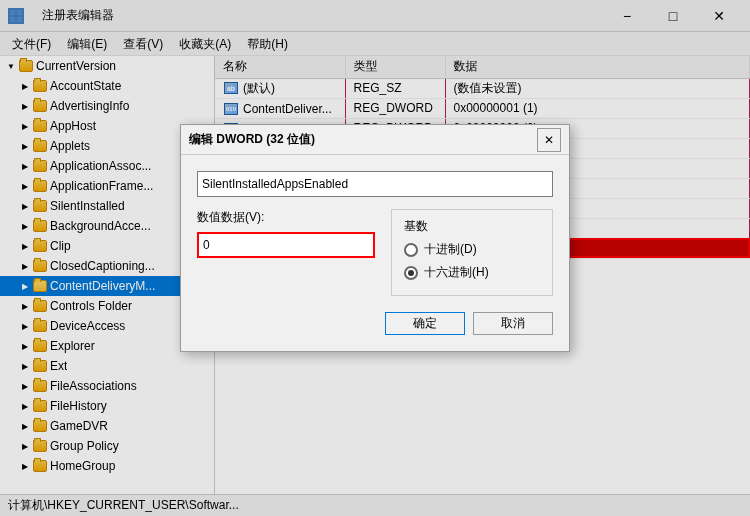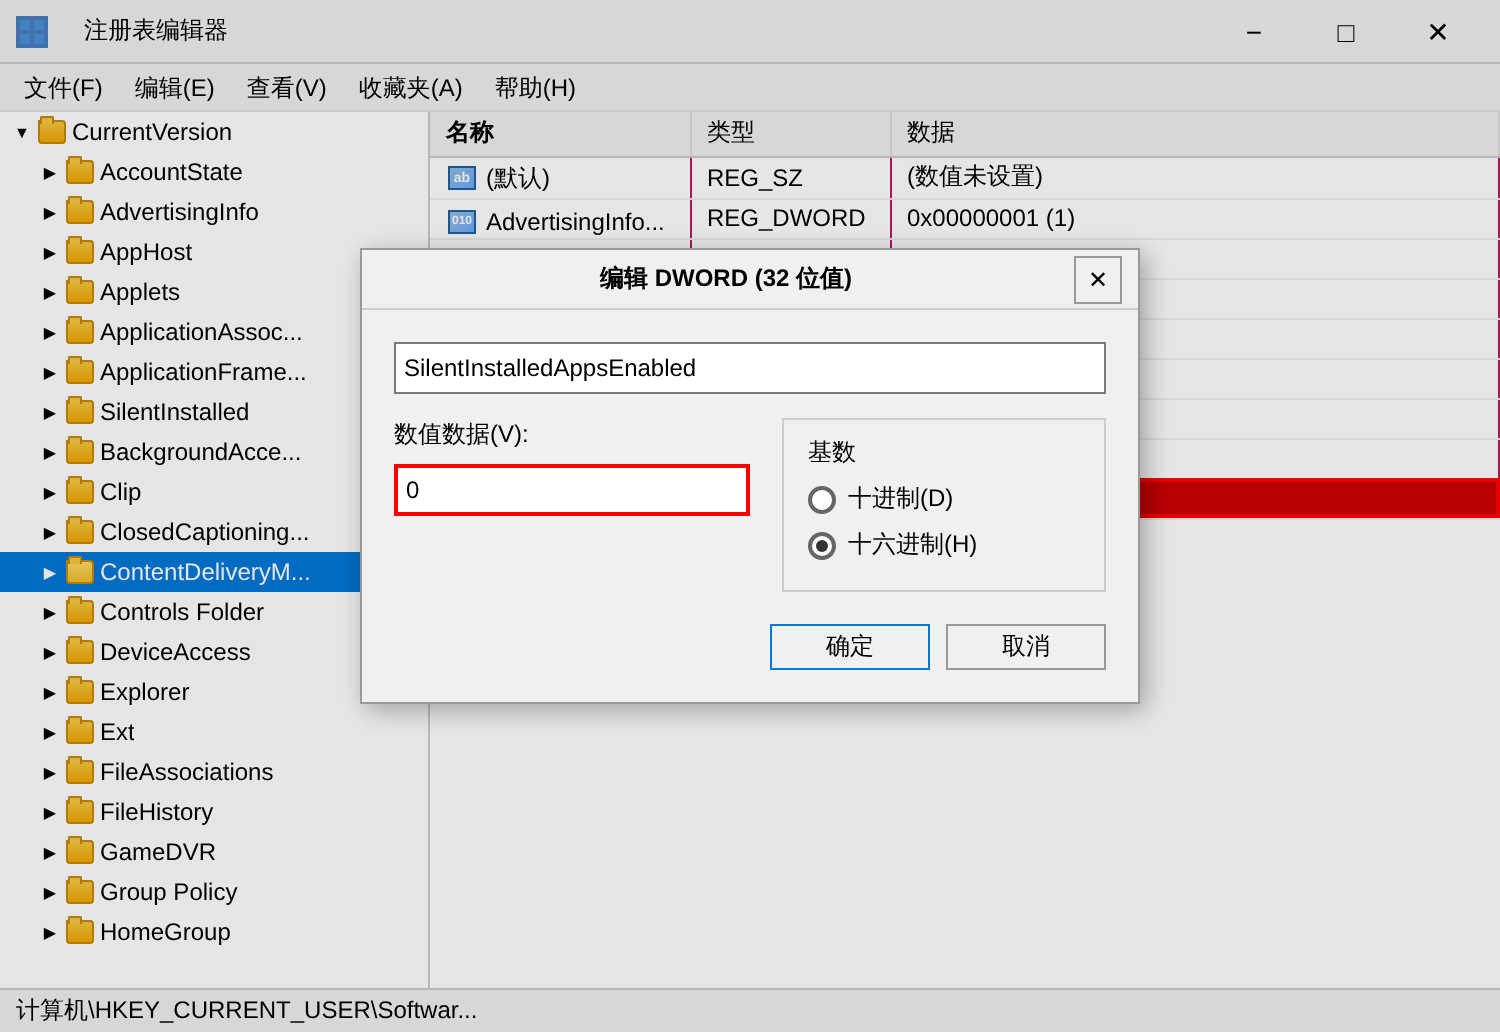--- a/index.html
+++ b/index.html
@@ -173,21 +173,21 @@
       width: 390px;
     }
     .dialog-title-bar {
       background: #f0f0f0;
       height: 30px;
       display: flex;
       align-items: center;
       padding: 0 8px;
       border-bottom: 1px solid #ccc;
     }
-    .dialog-title-text { flex: 1; font-size: 12px; font-weight: bold; text-align: center; }
+    .dialog-title-text { flex: 1; font-size: 12px; font-weight: bold; }
     .dialog-close-btn {
       width: 24px; height: 24px;
       border: 1px solid #999;
       background: #f0f0f0;
       cursor: pointer;
       display: flex; align-items: center; justify-content: center;
       font-size: 12px;
     }
     .dialog-body {
       padding: 16px;
@@ -449,21 +449,21 @@
           <div class="folder-img"></div>
         </span>
       <span class="tree-label">HomeGroup</span>
     </div>
   </div>
 
   <div class="registry-panel">
     <table class="reg-table">
       <thead>
         <tr>
-          <th style="width:130px;font-weight:bold;">名称</th>
+          <th style="width:130px;">名称</th>
           <th style="width:100px;">类型</th>
           <th>数据</th>
         </tr>
       </thead>
       <tbody>
 
         <tr class="reg-row">
           <td>
             <span style="display:inline-flex;align-items:center;">
               <span class="reg-icon">
@@ -474,21 +474,21 @@
           </td>
           <td>REG_SZ</td>
           <td>(数值未设置)</td>
         </tr>
         <tr class="reg-row">
           <td>
             <span style="display:inline-flex;align-items:center;">
               <span class="reg-icon">
                 <div class="reg-icon-img" style="font-size:6px;background:linear-gradient(135deg,#9bd,#6af);">010</div>
               </span>
-              <span>AdvertisingInfo...</span>
+              <span>ContentDeliver...</span>
             </span>
           </td>
           <td>REG_DWORD</td>
           <td>0x00000001 (1)</td>
         </tr>
         <tr class="reg-row">
           <td>
             <span style="display:inline-flex;align-items:center;">
               <span class="reg-icon">
                 <div class="reg-icon-img" style="font-size:6px;background:linear-gradient(135deg,#9bd,#6af);">010</div>

